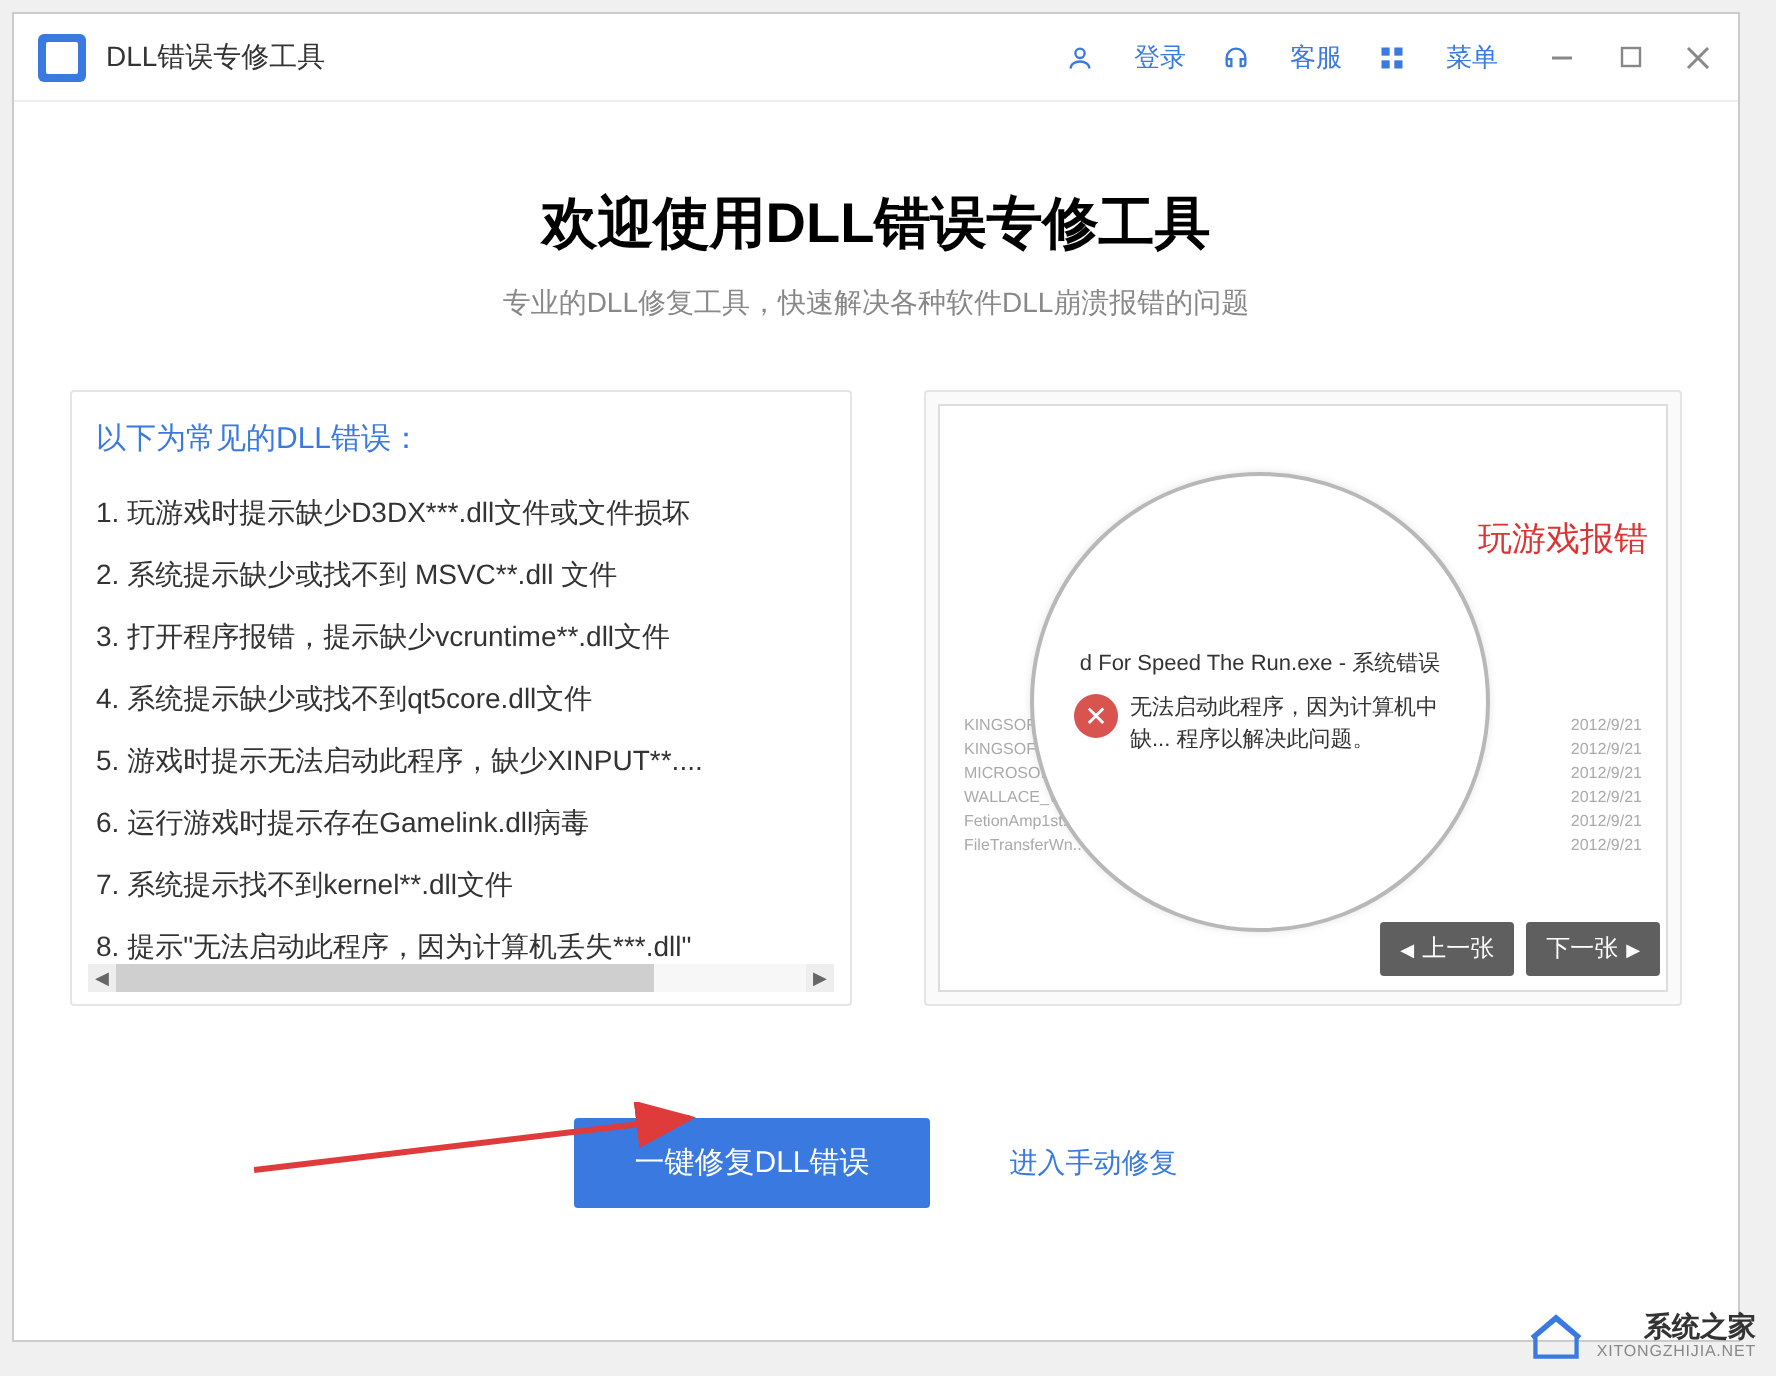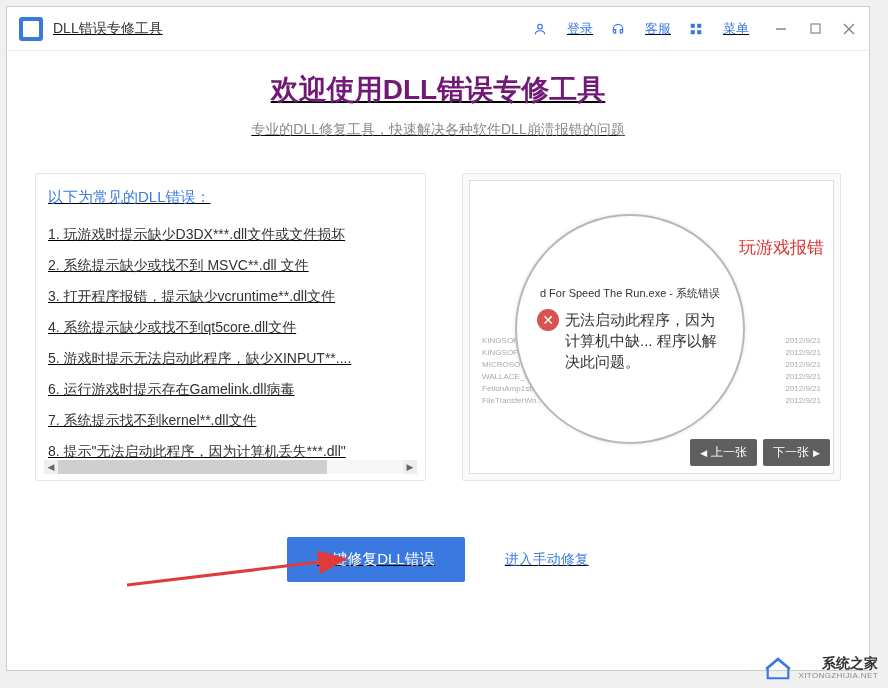--- a/index.html
+++ b/index.html
@@ -1,45 +1,45 @@
 <!DOCTYPE html>
 <html><head>
 <meta charset="utf-8">
 <style>
 * { margin: 0; padding: 0; box-sizing: border-box; }
 body { font-family: "Microsoft YaHei", Arial, sans-serif; background: #f0f0f0; width: 888px; height: 688px; overflow: hidden; position: relative; }
-.window { background: #fff; width: 864px; height: 665px; margin: 6px; border: 1px solid #ccc; position: relative; text-decoration: underline; }
+.window { background: #fff; width: 864px; height: 665px; margin: 6px; border: 1px solid #ccc; position: relative; }
 .titlebar { height: 44px; display: flex; align-items: center; padding: 0 12px; border-bottom: 1px solid #eee; }
 .app-icon { width: 24px; height: 24px; background: #3a7ae0; border-radius: 3px; margin-right: 10px; position: relative; }
 .app-icon::after { content: ""; position: absolute; inset: 4px; background: #fff; border-radius: 1px; }
 .app-title { font-size: 14px; color: #333; flex: 0 0 auto; }
 .titlebar-spacer { flex: 1; }
 .title-action { display: flex; align-items: center; gap: 20px; font-size: 13px; color: #3a7ae0; margin-right: 18px; cursor: pointer; }
 .title-action .ico { width: 14px; height: 14px; display: inline-flex; align-items: center; justify-content: center; }
 .win-controls { display: flex; gap: 18px; margin-left: 6px; }
 .win-btn { width: 16px; height: 16px; color: #888; cursor: pointer; display: flex; align-items: center; justify-content: center; font-size: 14px; }
 .content { padding: 20px 28px 0; }
-h1 { text-align: center; font-size: 28px; font-weight: 600; color: #701a75; }
+h1 { text-align: center; font-size: 28px; font-weight: 600; color: #000000; margin-top: 22px; }
 .subtitle { text-align: center; font-size: 14px; color: #888; margin-top: 12px; }
 .panels { display: flex; gap: 36px; margin-top: 34px; }
 .panel-left { flex: 1; border: 1px solid #e5e5e5; border-radius: 2px; padding: 14px 12px 8px; position: relative; height: 308px; }
 .panel-left h3 { font-size: 15px; color: #3a7ae0; font-weight: 500; margin-bottom: 12px; }
 .err-list { list-style: none; font-size: 14px; color: #333; }
 .err-list li { padding: 5px 0; line-height: 1.5; white-space: nowrap; overflow: hidden; }
 .hscroll { position: absolute; bottom: 6px; left: 8px; right: 8px; height: 14px; background: #f7f7f7; display: flex; align-items: center; }
 .hscroll .arrow { width: 14px; height: 14px; background: #eee; font-size: 9px; display: flex; align-items: center; justify-content: center; color: #666; cursor: pointer; }
 .hscroll .track { flex: 1; height: 14px; position: relative; }
 .hscroll .thumb { position: absolute; left: 0; top: 0; height: 14px; width: 78%; background: #cfcfcf; }
 .panel-right { flex: 1; border: 1px solid #e5e5e5; border-radius: 2px; height: 308px; padding: 6px; position: relative; background: #fafafa; overflow: hidden; }
 .preview-bg { position: absolute; inset: 6px; background: #fff; border: 1px solid #ddd; }
 .magnifier { position: absolute; left: 52px; top: 40px; width: 230px; height: 230px; border: 2px solid #b8b8b8; border-radius: 50%; background: #fff; display: flex; flex-direction: column; align-items: center; justify-content: center; padding: 10px; box-shadow: 0 0 4px rgba(0,0,0,0.1); }
 .mag-title { font-size: 11px; color: #333; margin-bottom: 8px; text-align: center; padding: 0 6px; }
 .mag-body { display: flex; align-items: flex-start; gap: 6px; padding: 0 10px; }
 .err-icon { width: 22px; height: 22px; background: #d9534f; border-radius: 50%; color: #fff; display: flex; align-items: center; justify-content: center; font-size: 14px; flex-shrink: 0; }
-.mag-text { font-size: 15px; color: #333; line-height: 1.4; }
+.mag-text { font-size: 11px; color: #333; line-height: 1.4; }
 .corner-label { position: absolute; right: 16px; top: 62px; color: #d33; font-size: 17px; font-weight: 500; }
 .nav-buttons { position: absolute; bottom: 14px; right: 10px; display: flex; gap: 6px; }
 .nav-btn { background: rgba(50,50,50,0.78); color: #fff; font-size: 12px; padding: 5px 10px; border-radius: 2px; display: flex; align-items: center; gap: 4px; cursor: pointer; }
 .nav-btn .tri { font-size: 9px; }
 .bottom-actions { display: flex; align-items: center; justify-content: center; gap: 40px; margin-top: 56px; position: relative; }
 .primary-btn { background: #3a7ae0; color: #fff; font-size: 15px; padding: 13px 30px; border: none; border-radius: 2px; cursor: pointer; }
 .link-btn { color: #3a7ae0; font-size: 14px; cursor: pointer; }
 .arrow-pointer { position: absolute; left: 120px; top: 544px; width: 230px; height: 40px; pointer-events: none; }
 .watermark { position: absolute; right: 10px; bottom: 8px; display: flex; align-items: center; gap: 6px; }
 .wm-icon { width: 28px; height: 24px; }

